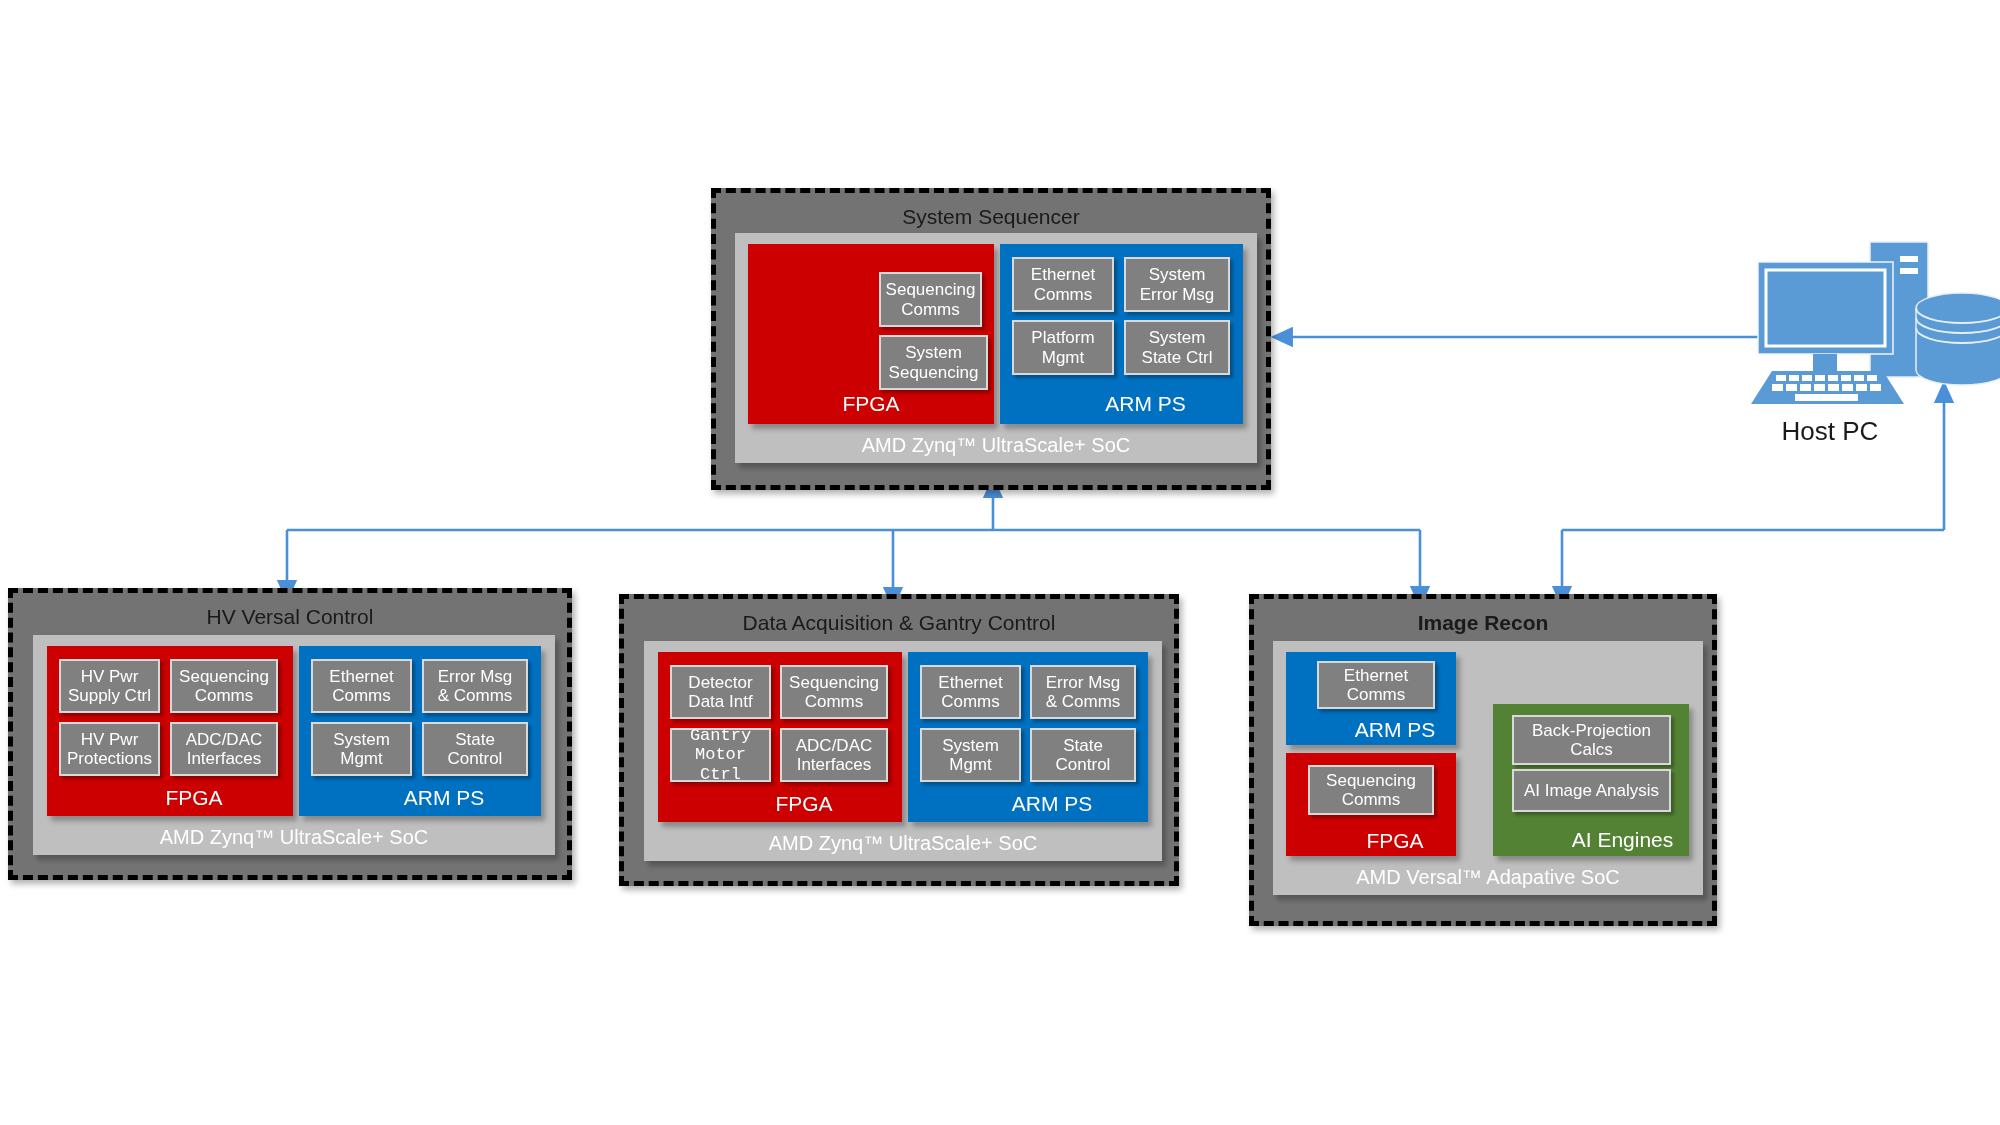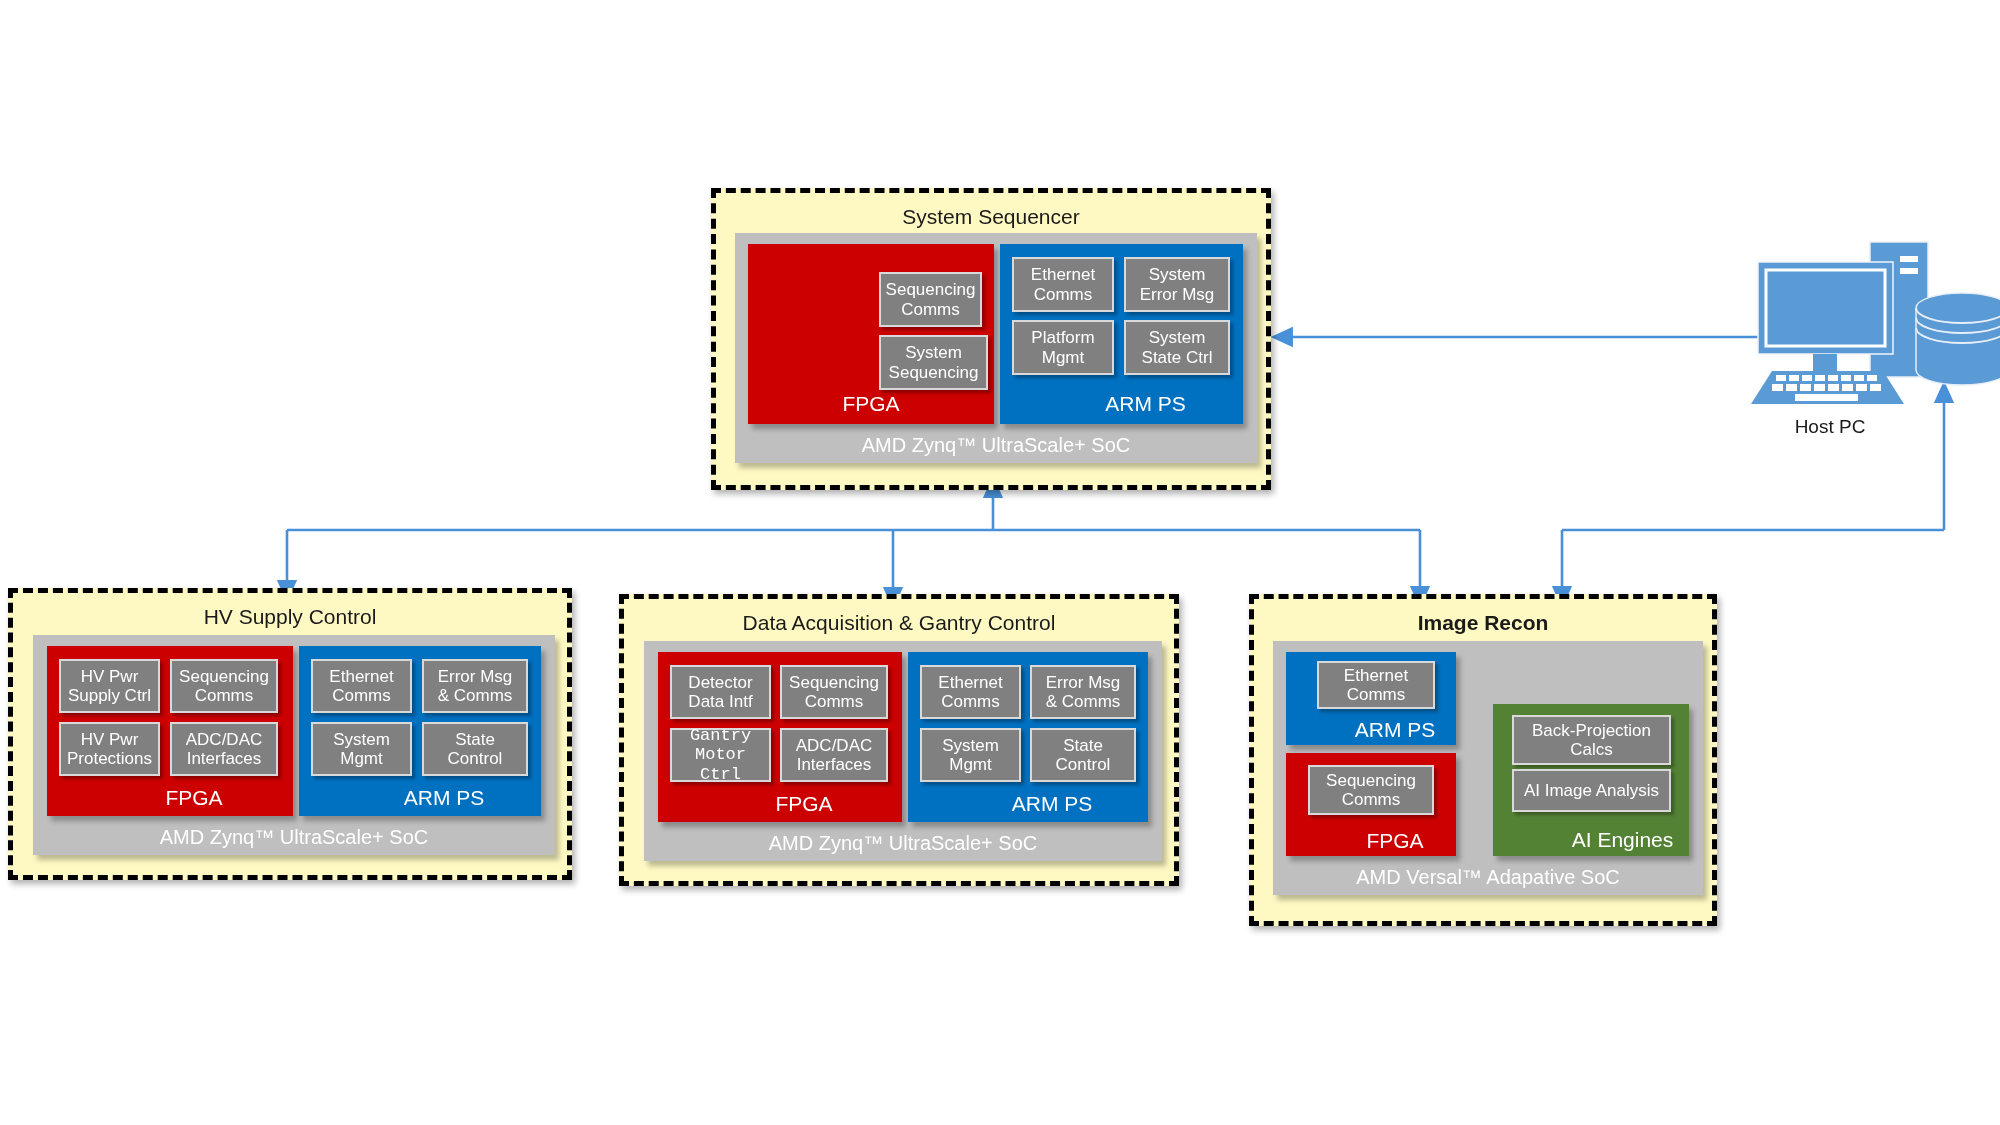--- a/index.html
+++ b/index.html
@@ -19,21 +19,21 @@
     line-height: 1.12;
     text-align: center;
     white-space: pre-line;
     letter-spacing: .2px;
   }
 
   
   .frame {
     position: absolute;
     border: 5px dashed #000000;
-    background: #fef9c3;
+    background: #737373;
     filter: drop-shadow(3px 4px 3px rgba(0,0,0,0.30));
   }
   .frame-title {
     position: absolute;
     left: 0; right: 0;
     text-align: center;
     color: #1a1a1a;
     font-size: 21px;
     white-space: nowrap;
   }
@@ -90,21 +90,21 @@
 
   
   #wires { position: absolute; inset: 0; width: 2000px; height: 1125px; }
 
   
   #hostpc { position: absolute; }
   .hp-label {
     position: absolute;
     text-align: center;
     color: #1a1a1a;
-    font-size: 19px;
+    font-size: 26px;
     white-space: nowrap;
   }
 </style>
 </head>
 <body>
 
 <div id="stage">
 
 
   <svg id="wires" viewBox="0 0 2000 1125">
@@ -161,21 +161,21 @@
         <div class="tile" style="left:12px; top:76px; width:102px; height:55px;">Platform
 Mgmt</div>
         <div class="tile" style="left:124px; top:76px; width:106px; height:55px;">System
 State Ctrl</div>
         <div class="domain-label" style="bottom:8px;">ARM PS</div>
       </div>
     </div>
   </div>
 
   <div class="frame" style="left:8px; top:588px; width:564px; height:292px;">
-    <div class="frame-title" style="top:12px;">HV Supply Control</div>
+    <div class="frame-title" style="top:12px;">HV Versal Control</div>
 
     <div class="soc" style="left:20px; top:42px; width:522px; height:220px;">
       <div class="soc-label">AMD Zynq™ UltraScale+ SoC</div>
 
       <div class="domainblk red" style="left:14px; top:11px; width:246px; height:170px;">
         <div class="tile" style="left:12px; top:13px; width:101px; height:54px;">HV Pwr
 Supply Ctrl</div>
         <div class="tile" style="left:123px; top:13px; width:108px; height:54px;">Sequencing
 Comms</div>
         <div class="tile" style="left:12px; top:76px; width:101px; height:54px;">HV Pwr

